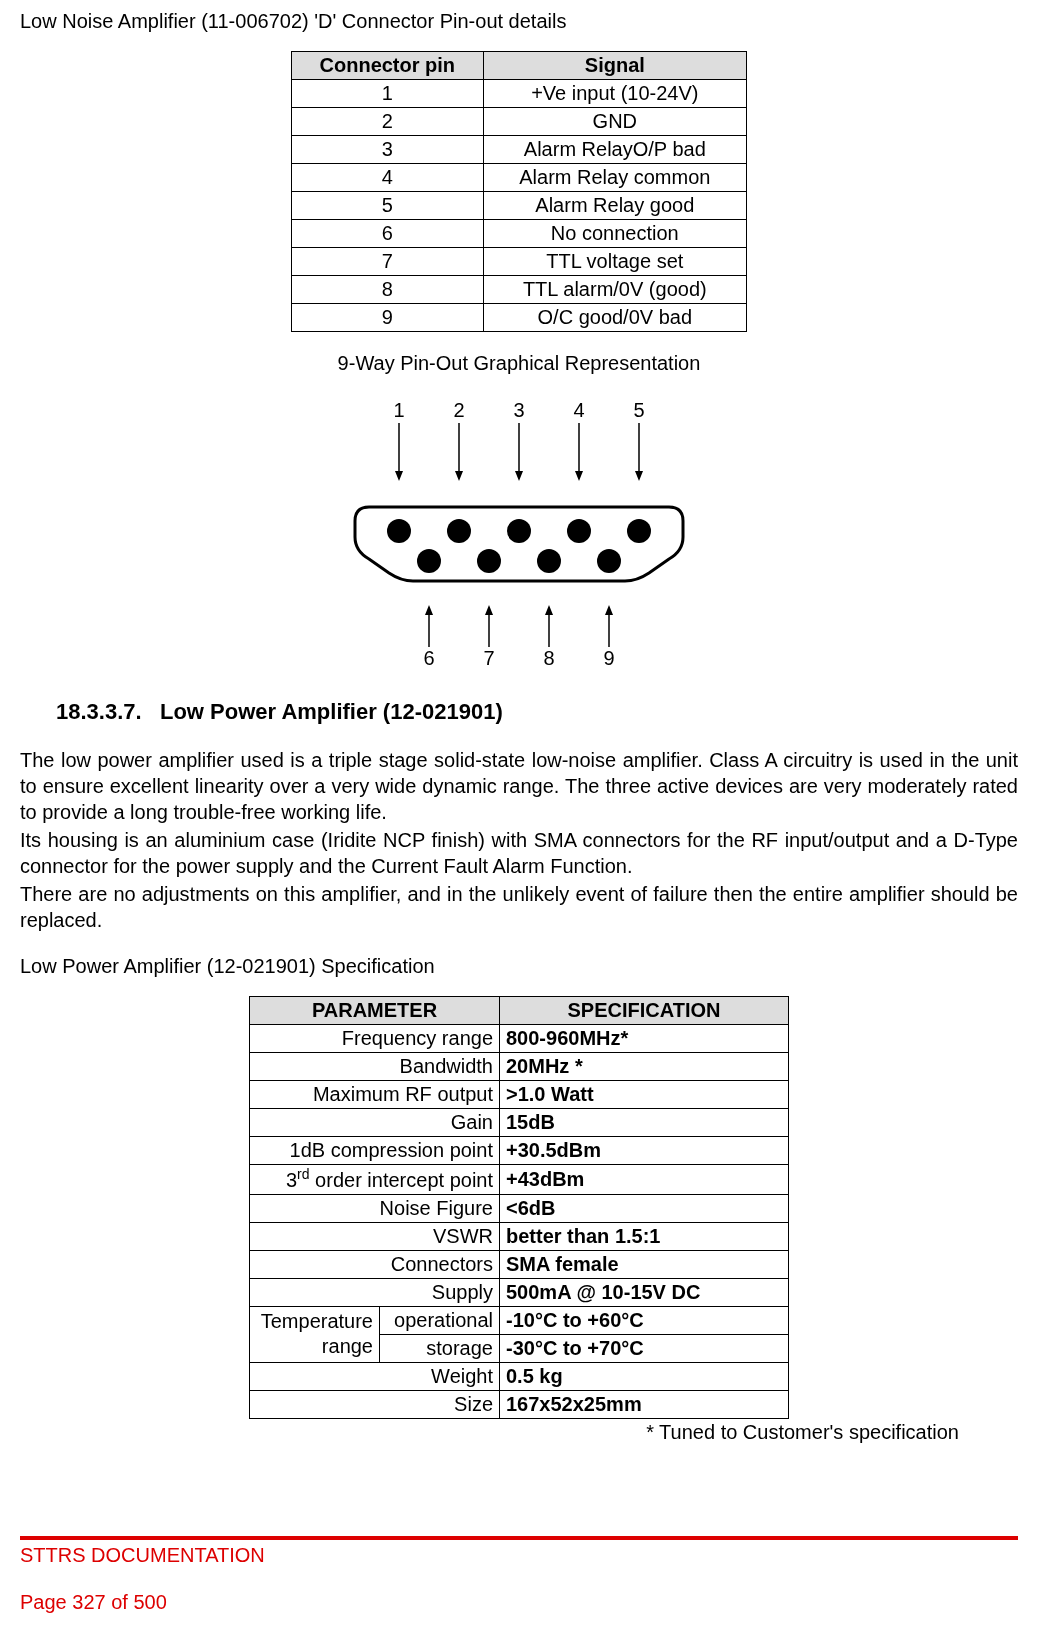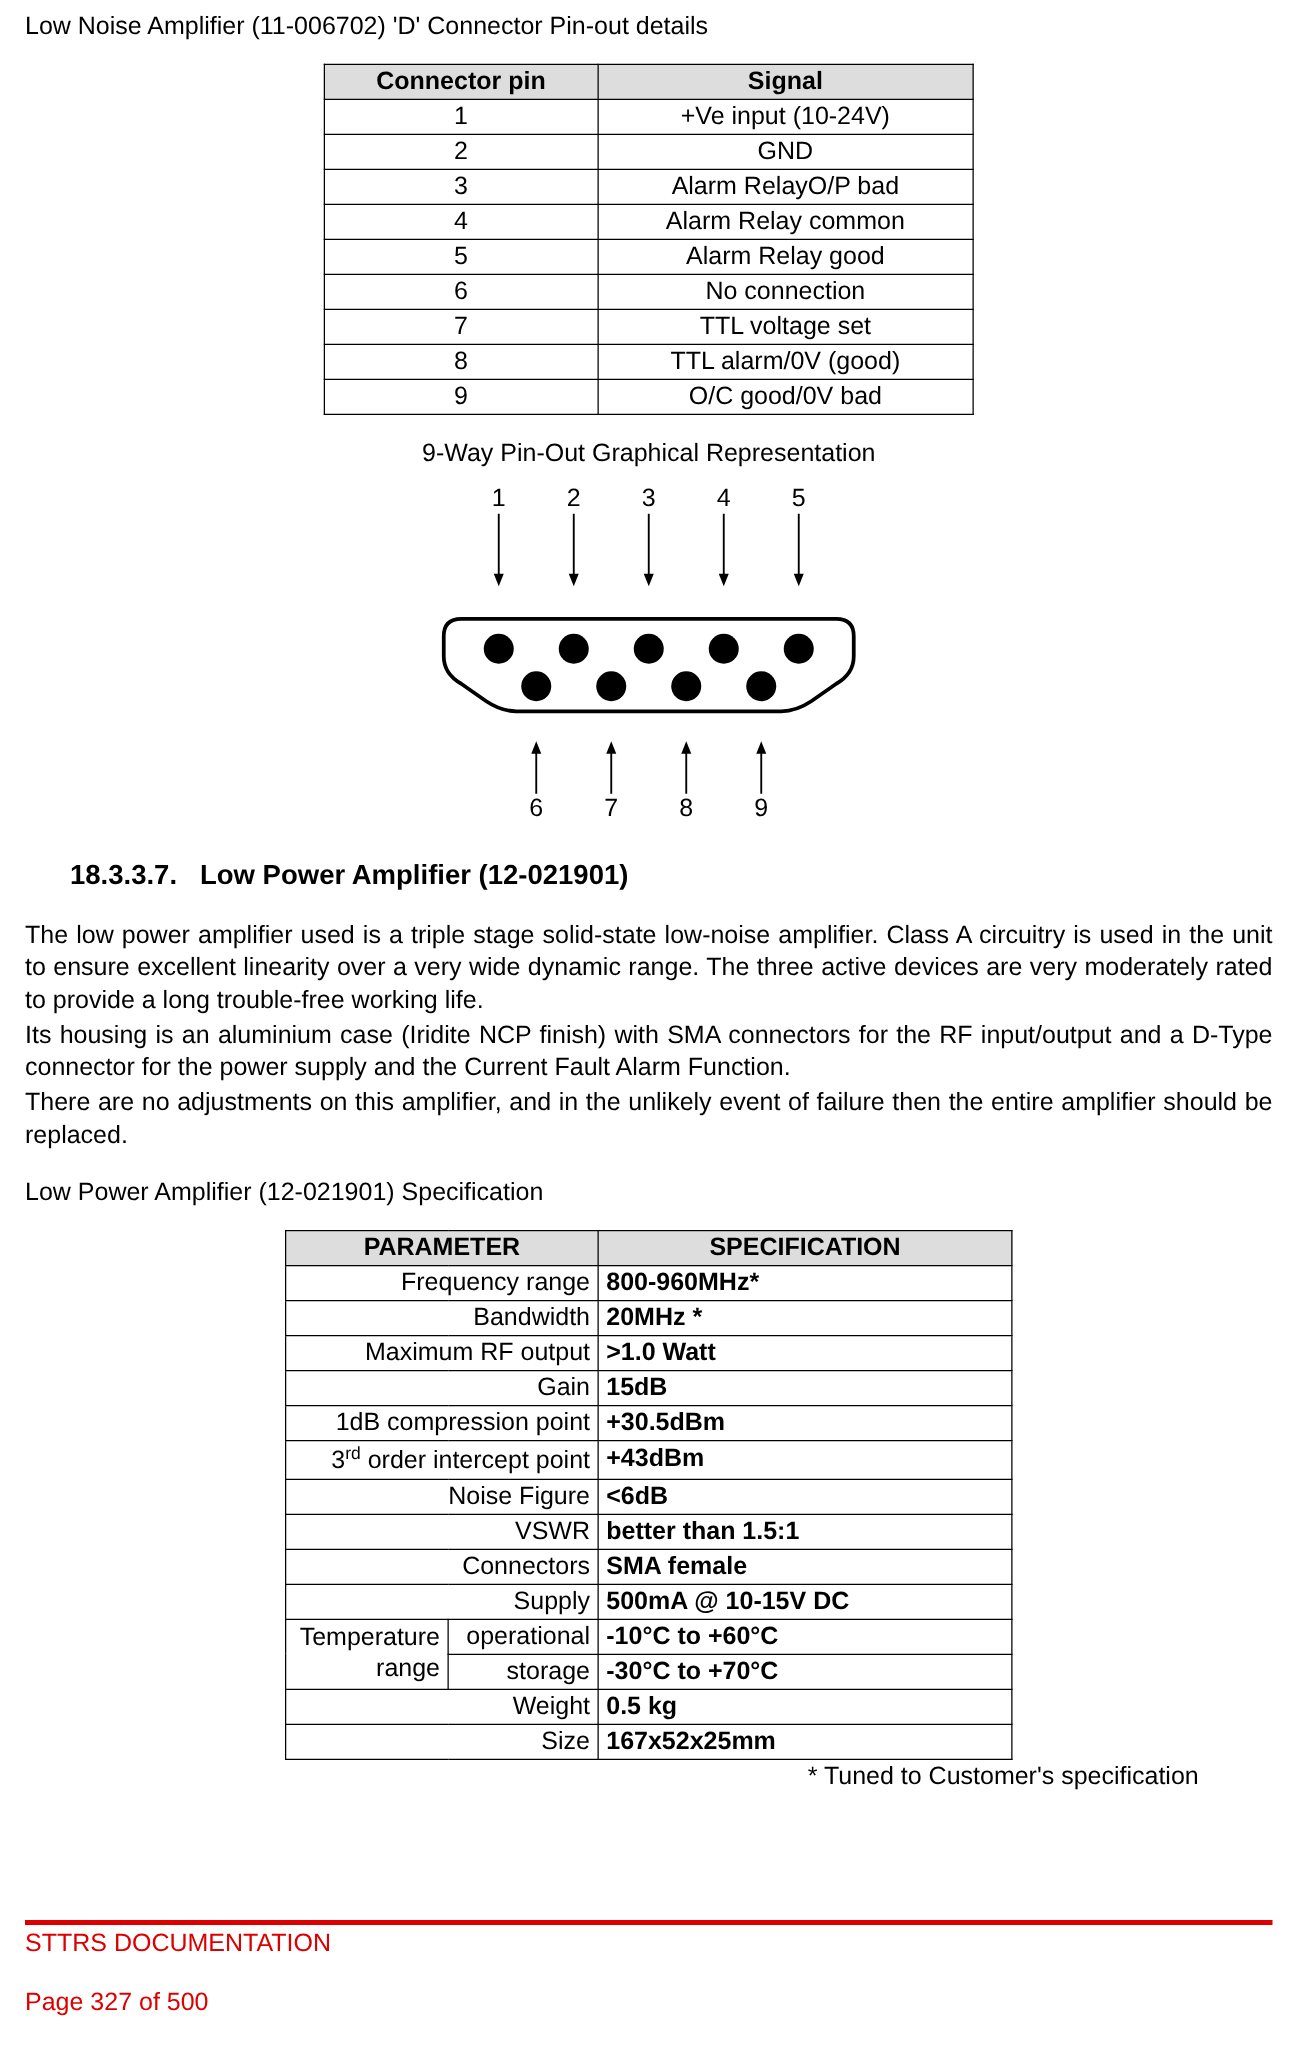--- a/index.html
+++ b/index.html
@@ -10,43 +10,43 @@
       height: 1638px;
       padding: 10px 20px 0 20px;
       position: relative;
       background: #fff;
       color: #000;
     }
     .title-line { font-size: 20px; margin-bottom: 18px; }
     table.pinout {
       border-collapse: collapse;
       margin: 0 auto 20px auto;
-      width: 520px;
+      width: 456px;
     }
     table.pinout th, table.pinout td {
       border: 1px solid #000;
       padding: 1px 6px;
       text-align: center;
       font-size: 20px;
       line-height: 1.25;
     }
     table.pinout th {
       background: #ddd;
       font-weight: bold;
     }
     .diagram-wrap { text-align: center; margin-bottom: 30px; }
-    .diagram-title { font-size: 20px; margin-bottom: 2px; }
+    .diagram-title { font-size: 20px; margin-bottom: 14px; }
     .diagram-svg { display: block; margin: 0 auto; }
     .section-heading { font-size: 22px; font-weight: bold; margin: 30px 0 22px 36px; }
     p.body-text { font-size: 20px; line-height: 1.3; margin-bottom: 2px; text-align: justify; }
     .spec-title { margin-top: 22px; margin-bottom: 18px; }
     table.spec {
       border-collapse: collapse;
       margin: 0 auto 2px auto;
-      width: 582px;
+      width: 540px;
     }
     table.spec th, table.spec td {
       border: 1px solid #000;
       padding: 1px 6px;
       font-size: 20px;
       line-height: 1.25;
     }
     table.spec th { background: #ddd; font-weight: bold; text-align: center; }
     table.spec td.param { text-align: right; }
     table.spec td.spec-val { text-align: left; font-weight: bold; }

